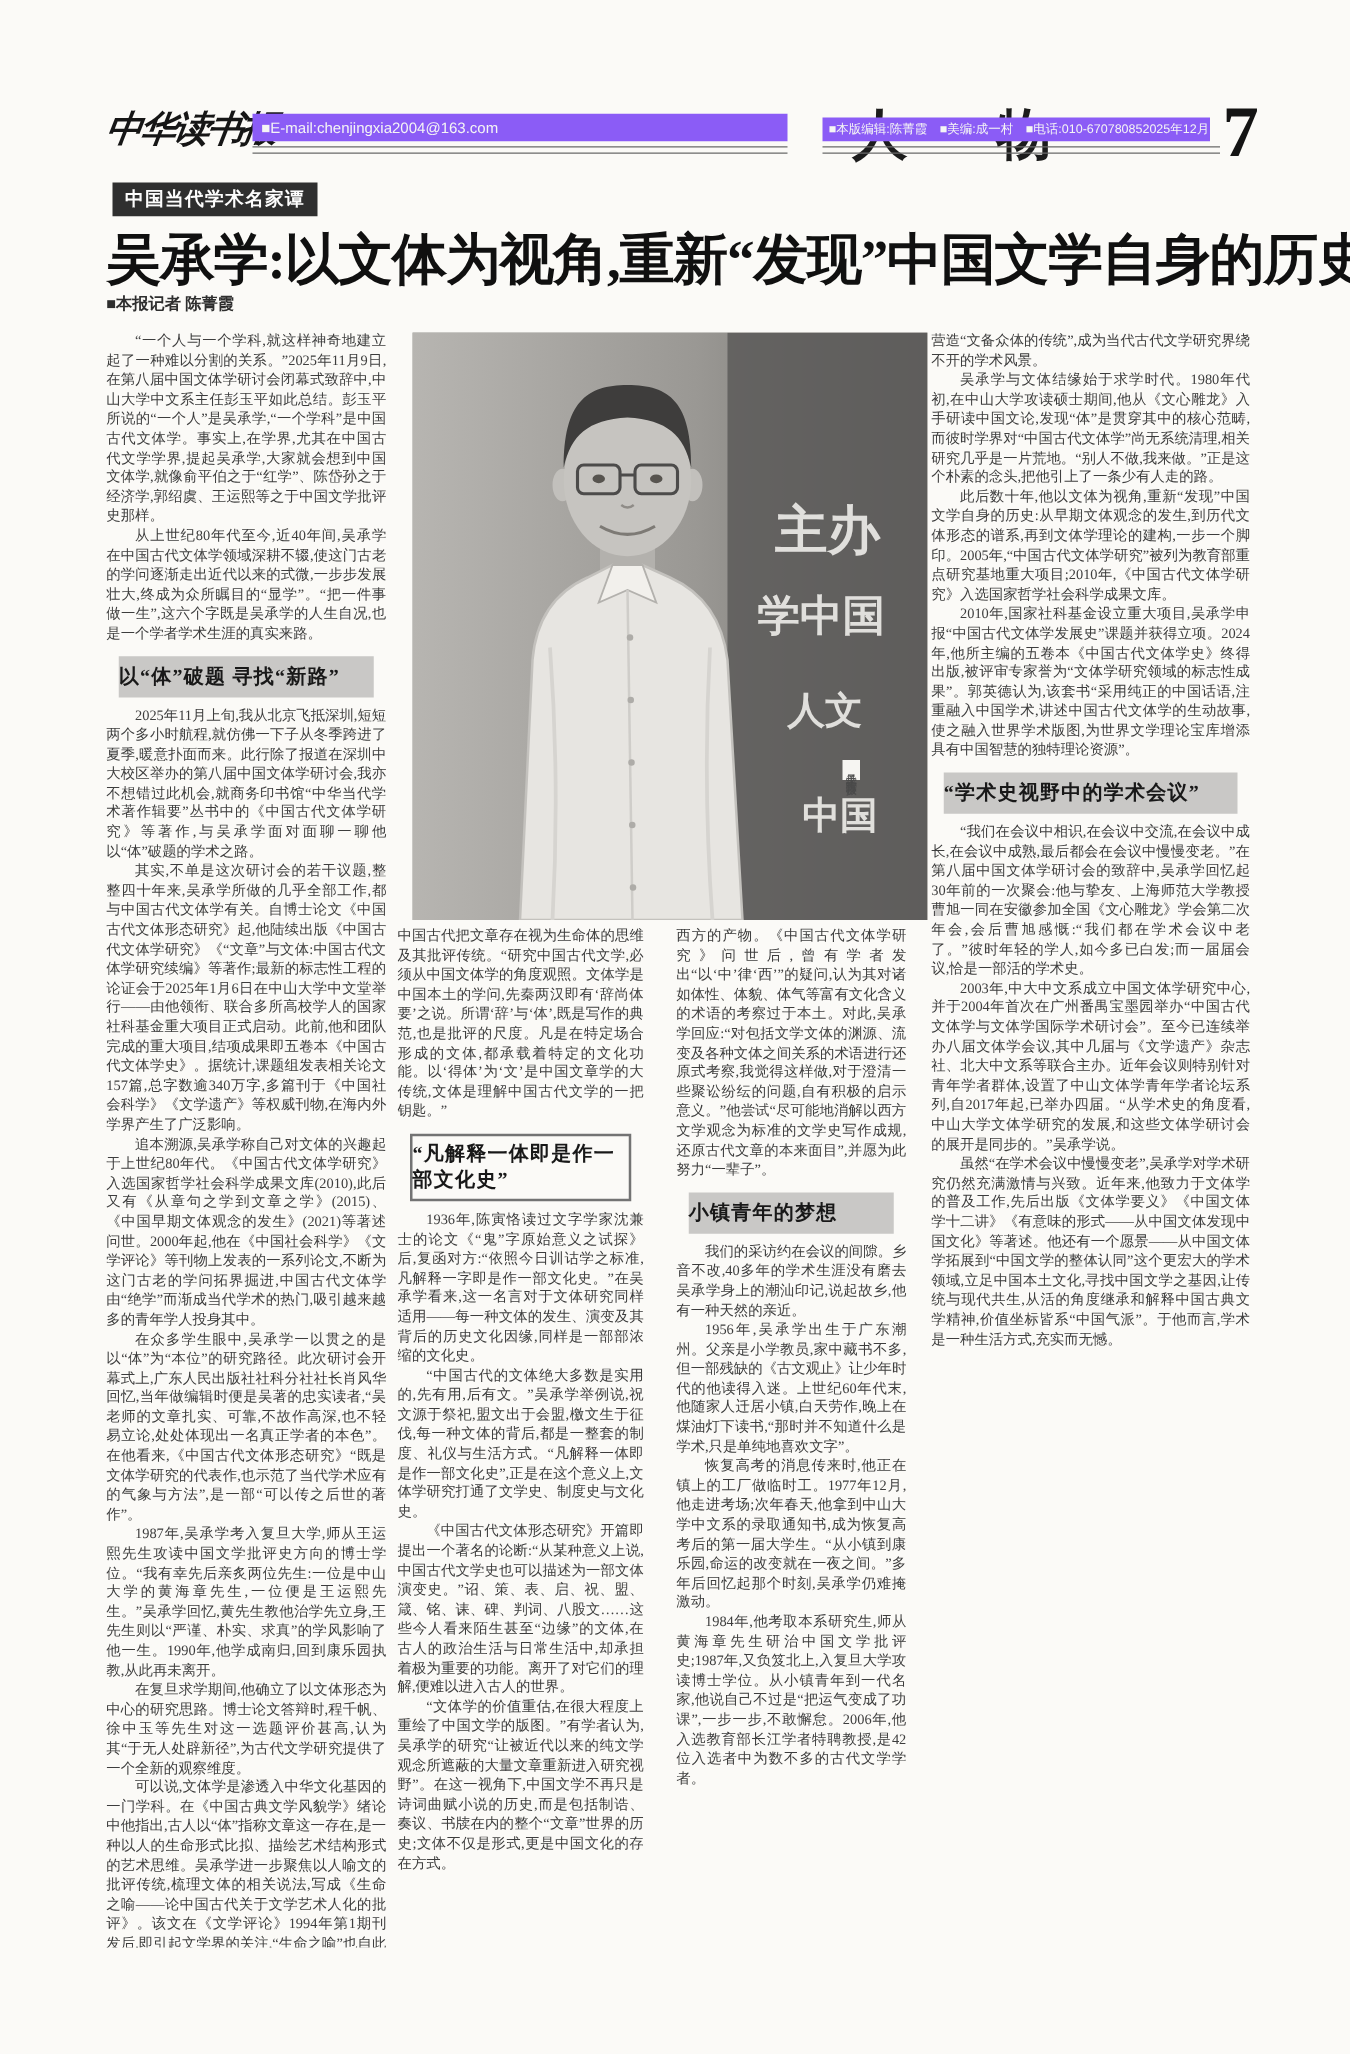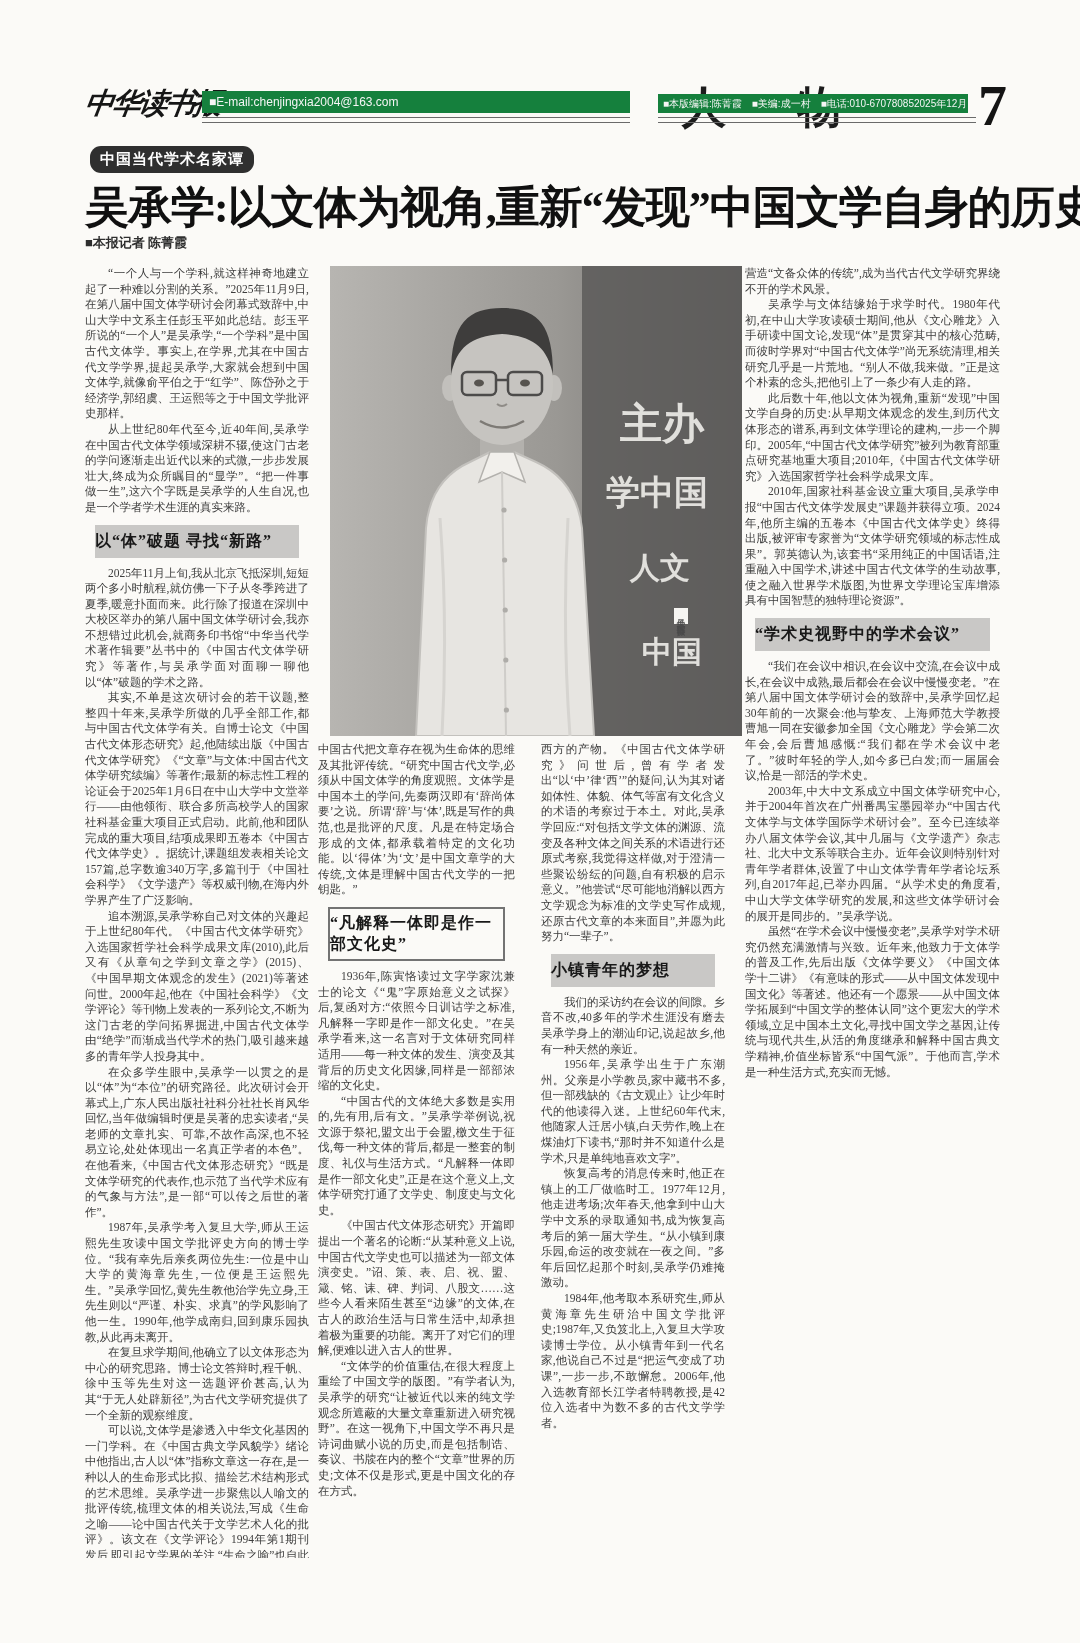--- a/index.html
+++ b/index.html
@@ -5,34 +5,34 @@
   html,body{margin:0;padding:0;}
   body{background:#e8e6e2;}
   #page{
     position:relative;width:1080px;height:1643px;margin:0 auto;
     background:#fbfaf7;overflow:hidden;
     font-family:"Liberation Serif","DejaVu Serif",serif;color:#3a3a3a;
   }
   
   .logo{position:absolute;left:85px;top:84px;width:115px;font-size:29px;font-weight:bold;
     font-style:italic;letter-spacing:-2px;color:#161616;transform:skewX(-8deg);white-space:nowrap;}
-  .graybar{position:absolute;background:#15803d;color:#f5f5f5;
+  .graybar{position:absolute;background:#8b5cf6;color:#f5f5f5;
     font-family:"Liberation Sans","DejaVu Sans",sans-serif;overflow:hidden;white-space:nowrap;}
   .bar-email{left:202px;top:91px;width:428px;height:22px;line-height:22px;font-size:12px;padding-left:7px;box-sizing:border-box;}
   .bar-info{left:658px;top:94px;width:310px;height:19px;line-height:19px;font-size:10px;box-sizing:border-box;
     display:flex;justify-content:space-between;padding:0 5px;}
   .dline{position:absolute;height:4px;border-top:1px solid #6a6a6a;border-bottom:1px solid #6a6a6a;}
   .dl-left{left:202px;top:117px;width:428px;}
   .dl-right{left:658px;top:117px;width:318px;}
   .section-title{position:absolute;left:682px;top:78px;font-size:44px;font-weight:bold;color:#1c1c1c;
     letter-spacing:30px;white-space:nowrap;}
   .page-num{position:absolute;left:978px;top:72px;font-size:58px;font-weight:bold;color:#141414;}
   
   .series-label{position:absolute;left:90px;top:146px;background:#2f2f2f;color:#fdfdfd;
-    font-size:15px;font-weight:bold;padding:4px 10px;letter-spacing:1px;border-radius:11px;}
+    font-size:15px;font-weight:bold;padding:4px 10px;letter-spacing:1px;}
   .headline{position:absolute;left:85px;top:178px;width:915px;text-align:center;
     font-size:44px;font-weight:bold;color:#101010;letter-spacing:-1px;white-space:nowrap;}
   .byline{position:absolute;left:85px;top:234px;width:915px;
     font-size:13px;font-weight:bold;color:#2e2e2e;}
   
   .photo{position:absolute;left:330px;top:266px;width:412px;height:470px;overflow:hidden;background:#9d9b98;}
   .photo svg{display:block;}
   .photo-caption{position:absolute;left:344px;top:342px;background:#f6f5f2;color:#4a4a4a;
     writing-mode:vertical-rl;font-size:9px;letter-spacing:1px;padding:3px 1px;line-height:12px;}
   

